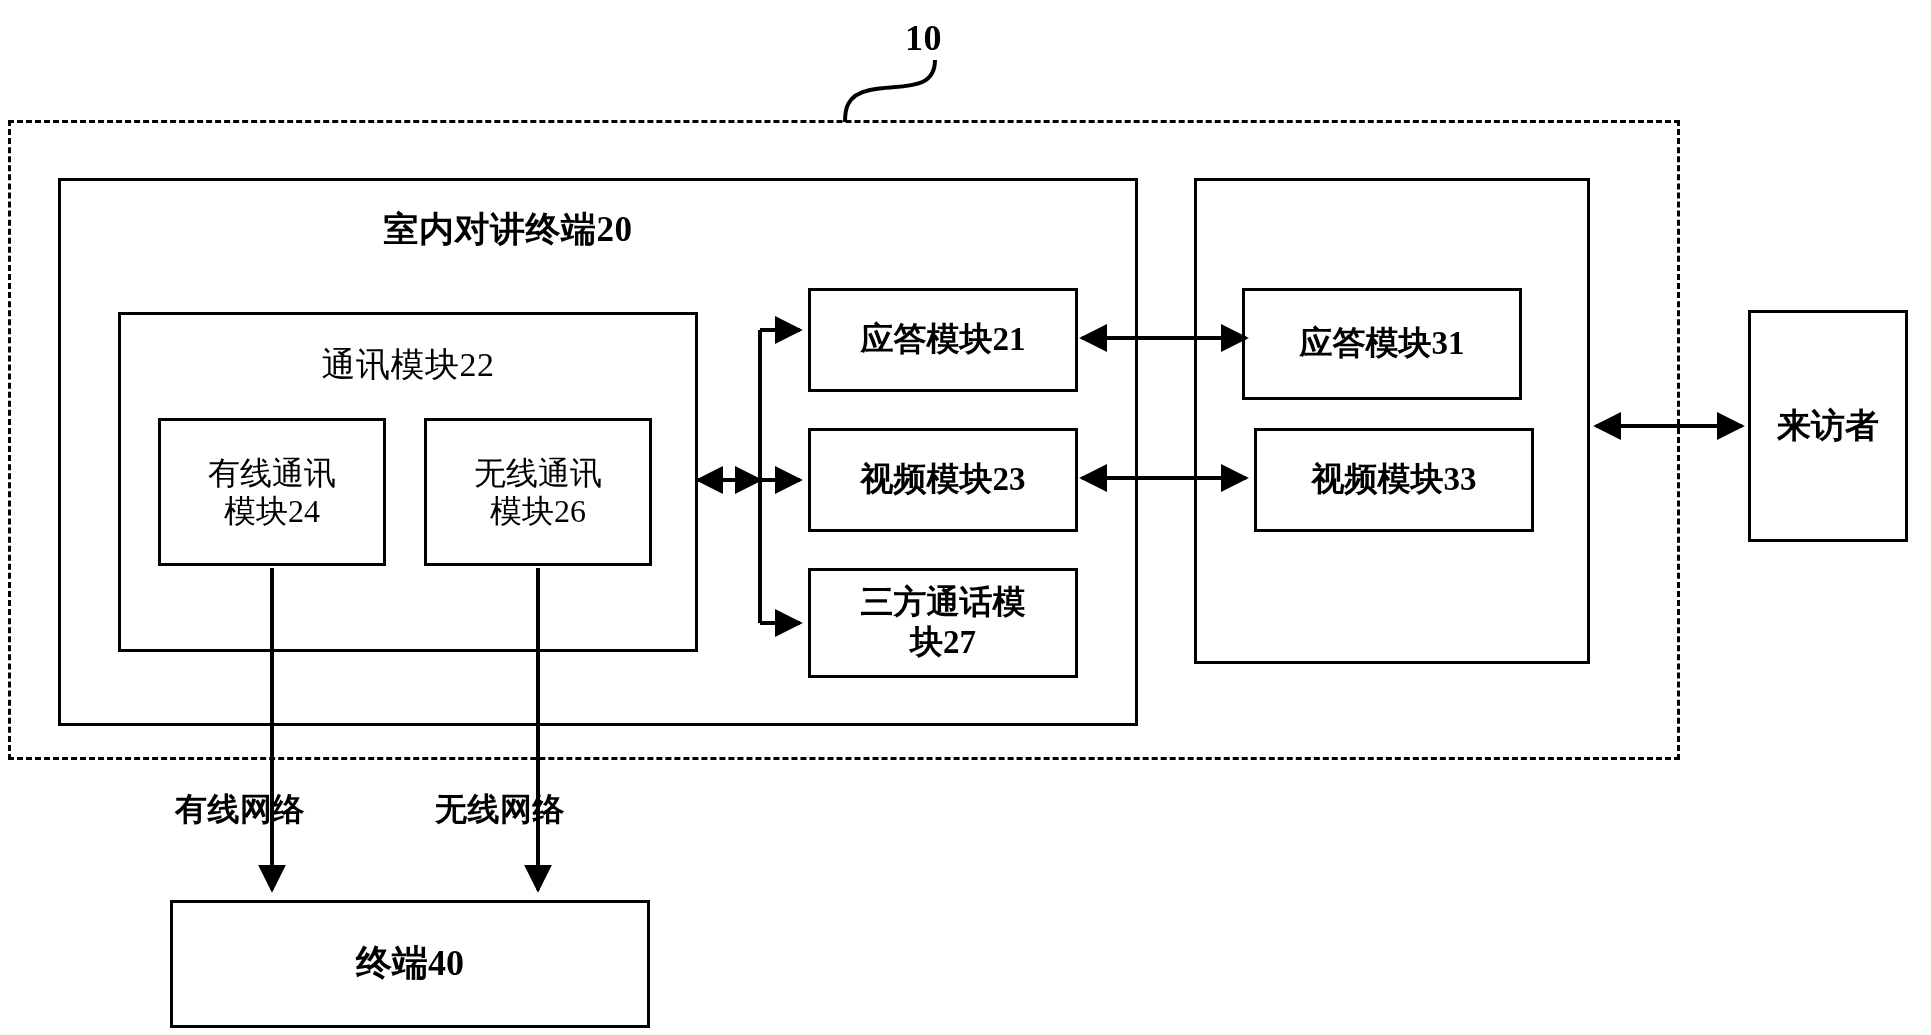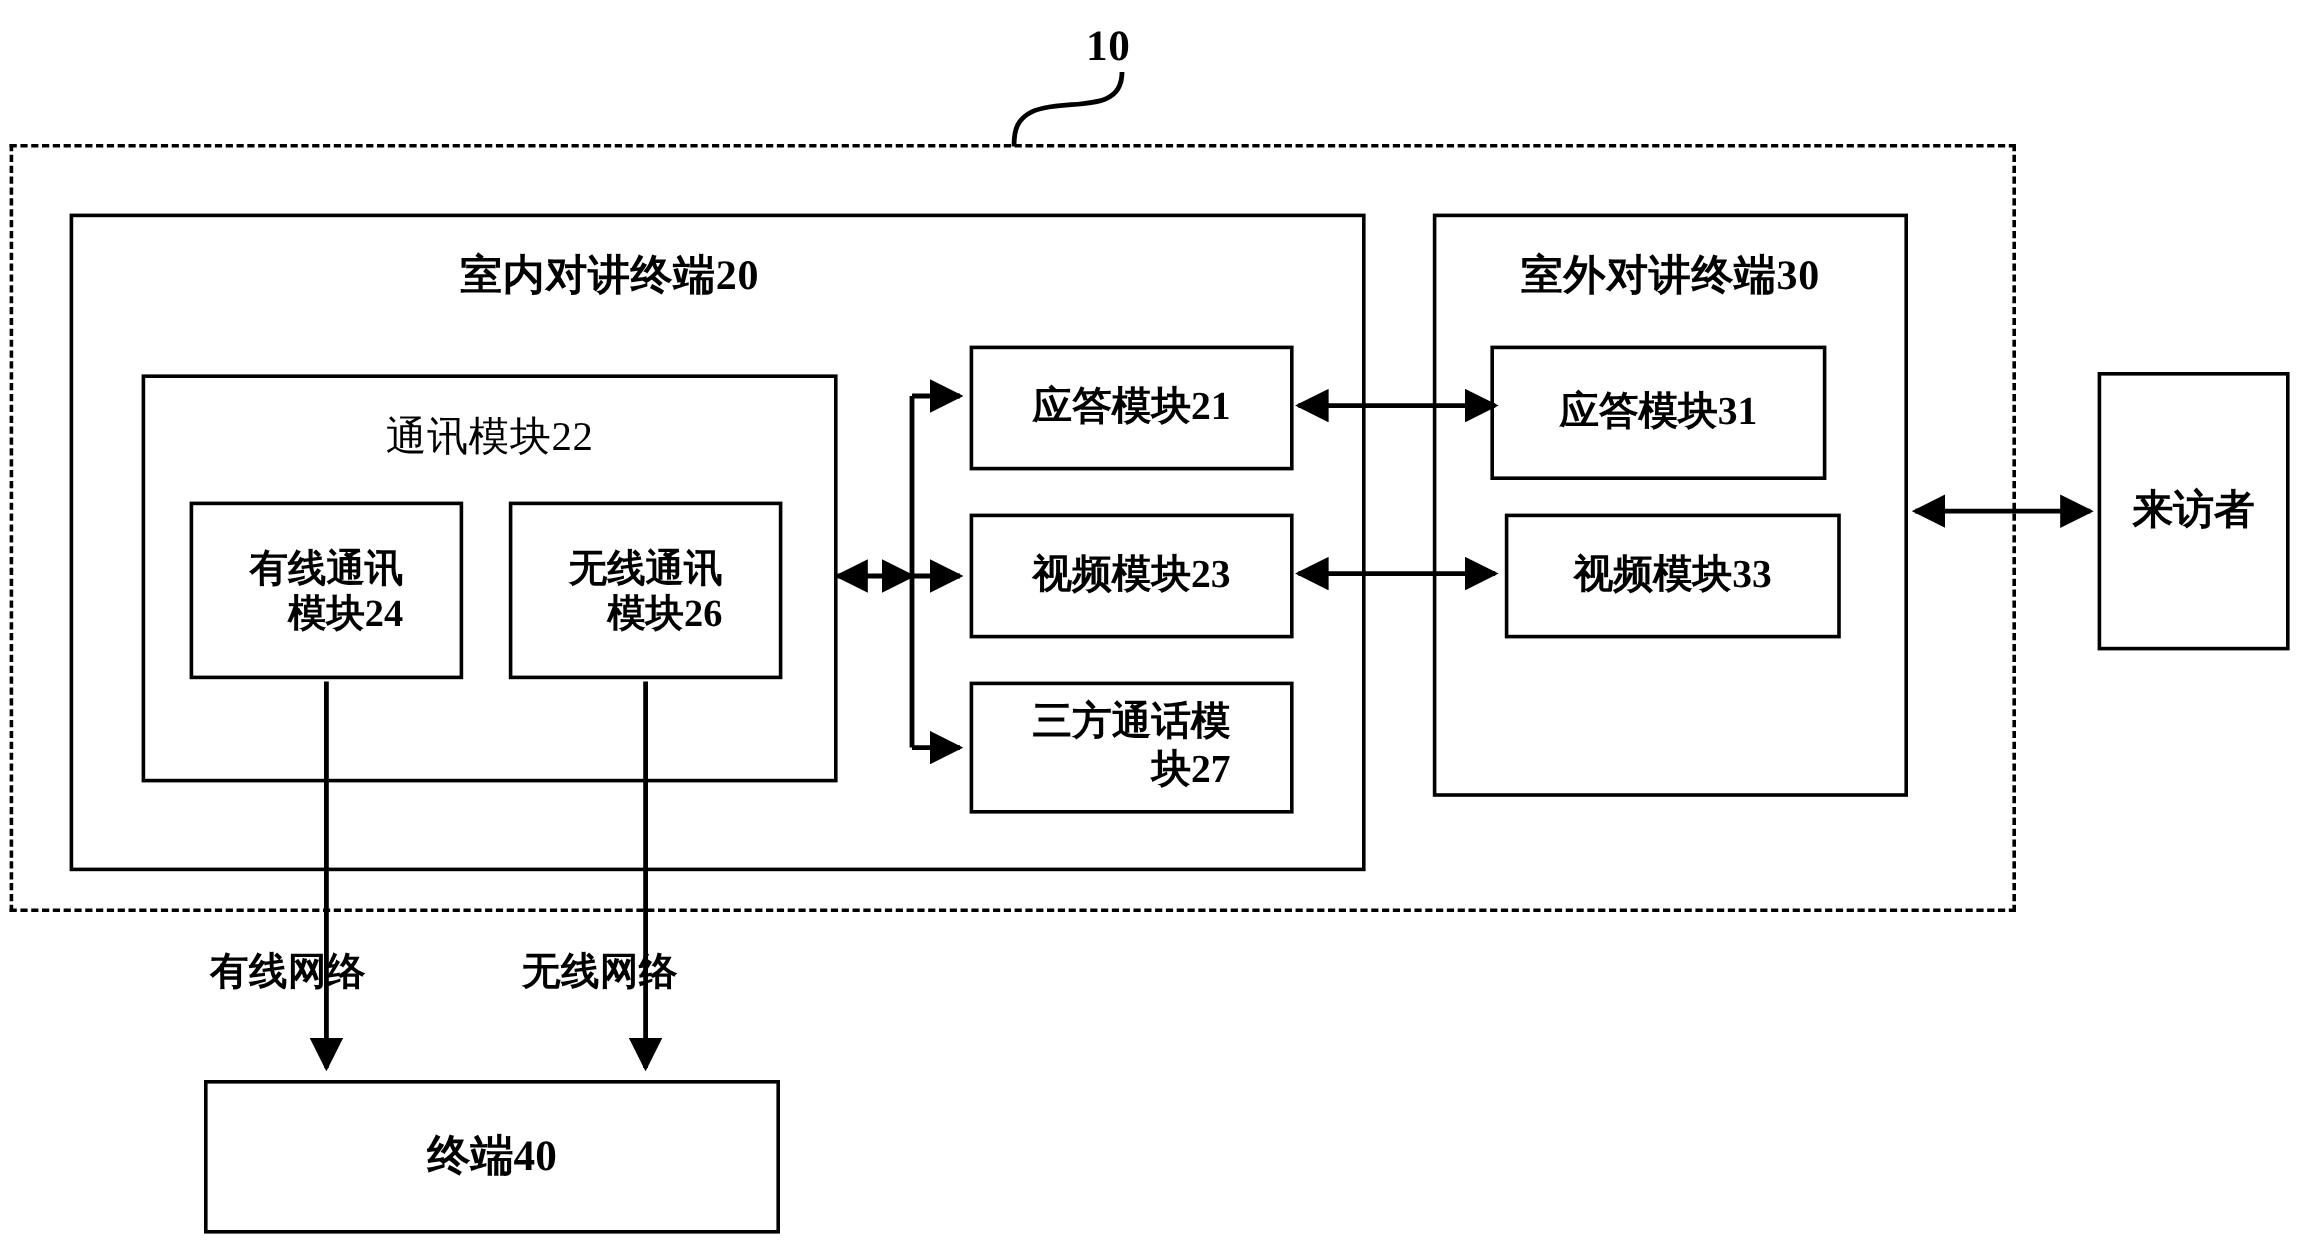--- a/index.html
+++ b/index.html
@@ -21,21 +21,21 @@
     position:absolute;
     text-align:center;
     white-space:nowrap;
     line-height:1.18;
     letter-spacing:0.5px;
     margin-top:11px;
   }
   .fill-center{
     position:absolute;left:0;top:0;right:0;bottom:0;
     display:flex;align-items:center;justify-content:center;
-    text-align:right;line-height:1.2;
+    text-align:center;line-height:1.2;
     padding:12px 4px;box-sizing:border-box;
   }
 
   
   #outer-dashed{
     position:absolute;
     left:8px;top:120px;width:1672px;height:640px;
     border:3px dashed #000;
     box-sizing:border-box;
     background:transparent;
@@ -50,21 +50,21 @@
   
   #indoor-box{left:58px;top:178px;width:1080px;height:548px;}
   #indoor-title{top:198px;left:58px;width:900px;font-size:35px;font-weight:700;}
 
   
   #comm-box{left:118px;top:312px;width:580px;height:340px;}
   #comm-title{top:334px;left:118px;width:580px;font-size:34px;font-weight:400;}
 
   #wired-box{left:158px;top:418px;width:228px;height:148px;}
   #wireless-box{left:424px;top:418px;width:228px;height:148px;}
-  .submod{font-size:32px;font-weight:700;}
+  .submod{font-size:32px;font-weight:400;}
 
   
   #answer21-box{left:808px;top:288px;width:270px;height:104px;}
   #video23-box{left:808px;top:428px;width:270px;height:104px;}
   #threeway27-box{left:808px;top:568px;width:270px;height:110px;}
   .modtxt{font-size:33px;font-weight:700;}
 
   
   #outdoor-box{left:1194px;top:178px;width:396px;height:486px;}
   #outdoor-title{top:198px;left:1194px;width:396px;font-size:35px;font-weight:700;}
@@ -127,21 +127,20 @@
   <div id="threeway27-box" class="box">
     <div class="fill-center modtxt">
       <span>
         <span>三方通话模</span><br>
         <span>块27</span>
       </span>
     </div>
   </div>
 
   <div id="outdoor-box" class="box"></div>
-  <div id="outdoor-title" class="lbl">室外对讲终端30</div>
 
   <div id="answer31-box" class="box">
     <div class="fill-center modtxt">应答模块31</div>
   </div>
 
   <div id="video33-box" class="box">
     <div class="fill-center modtxt">视频模块33</div>
   </div>
 
   <div id="visitor-box" class="box">

